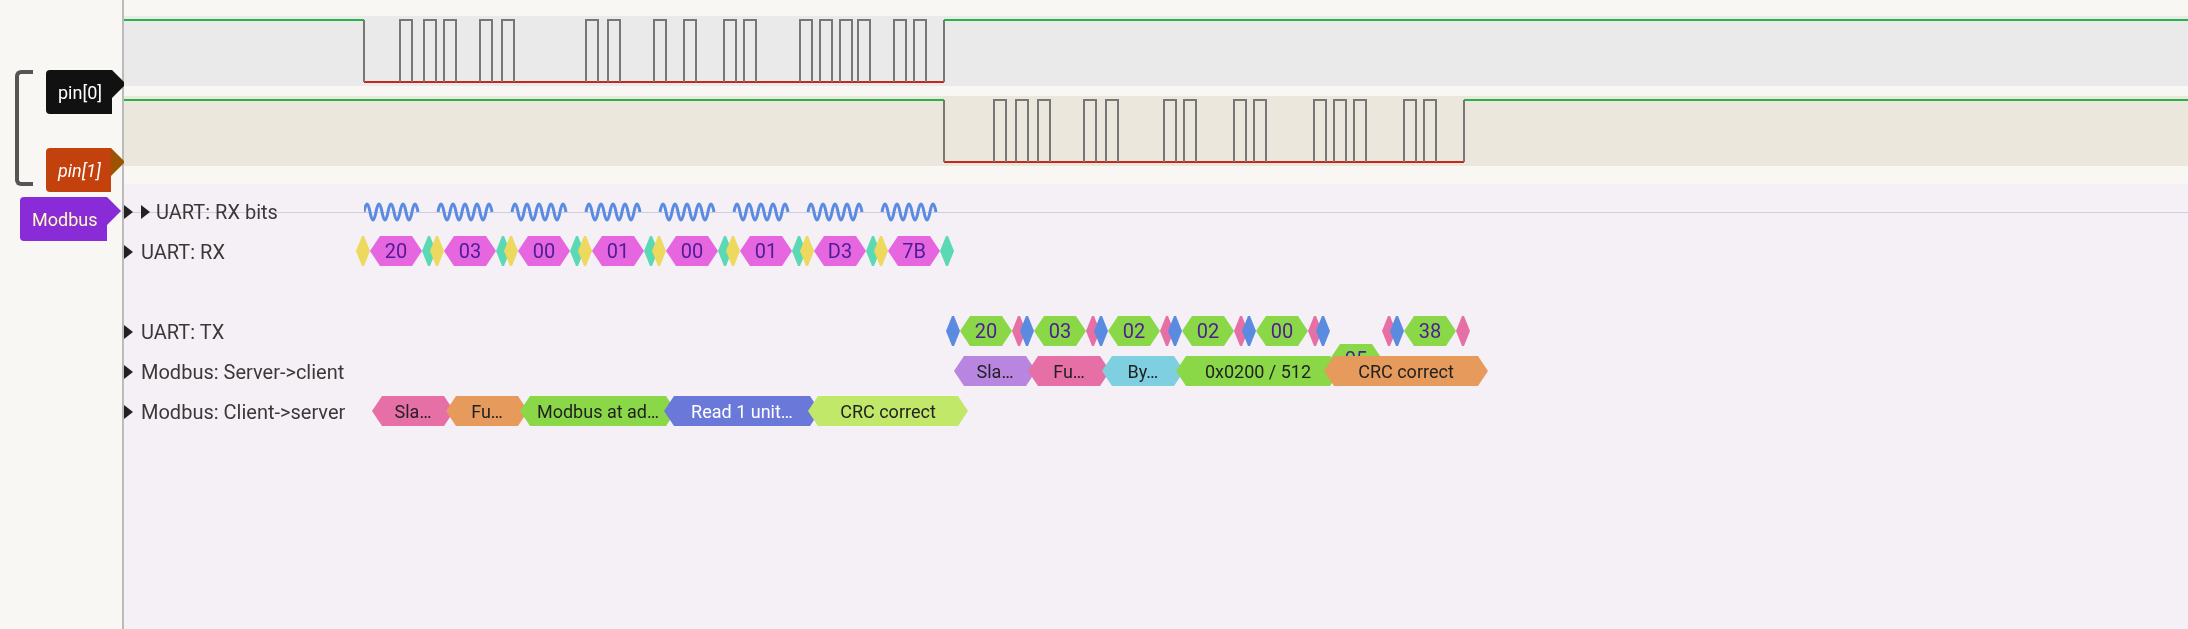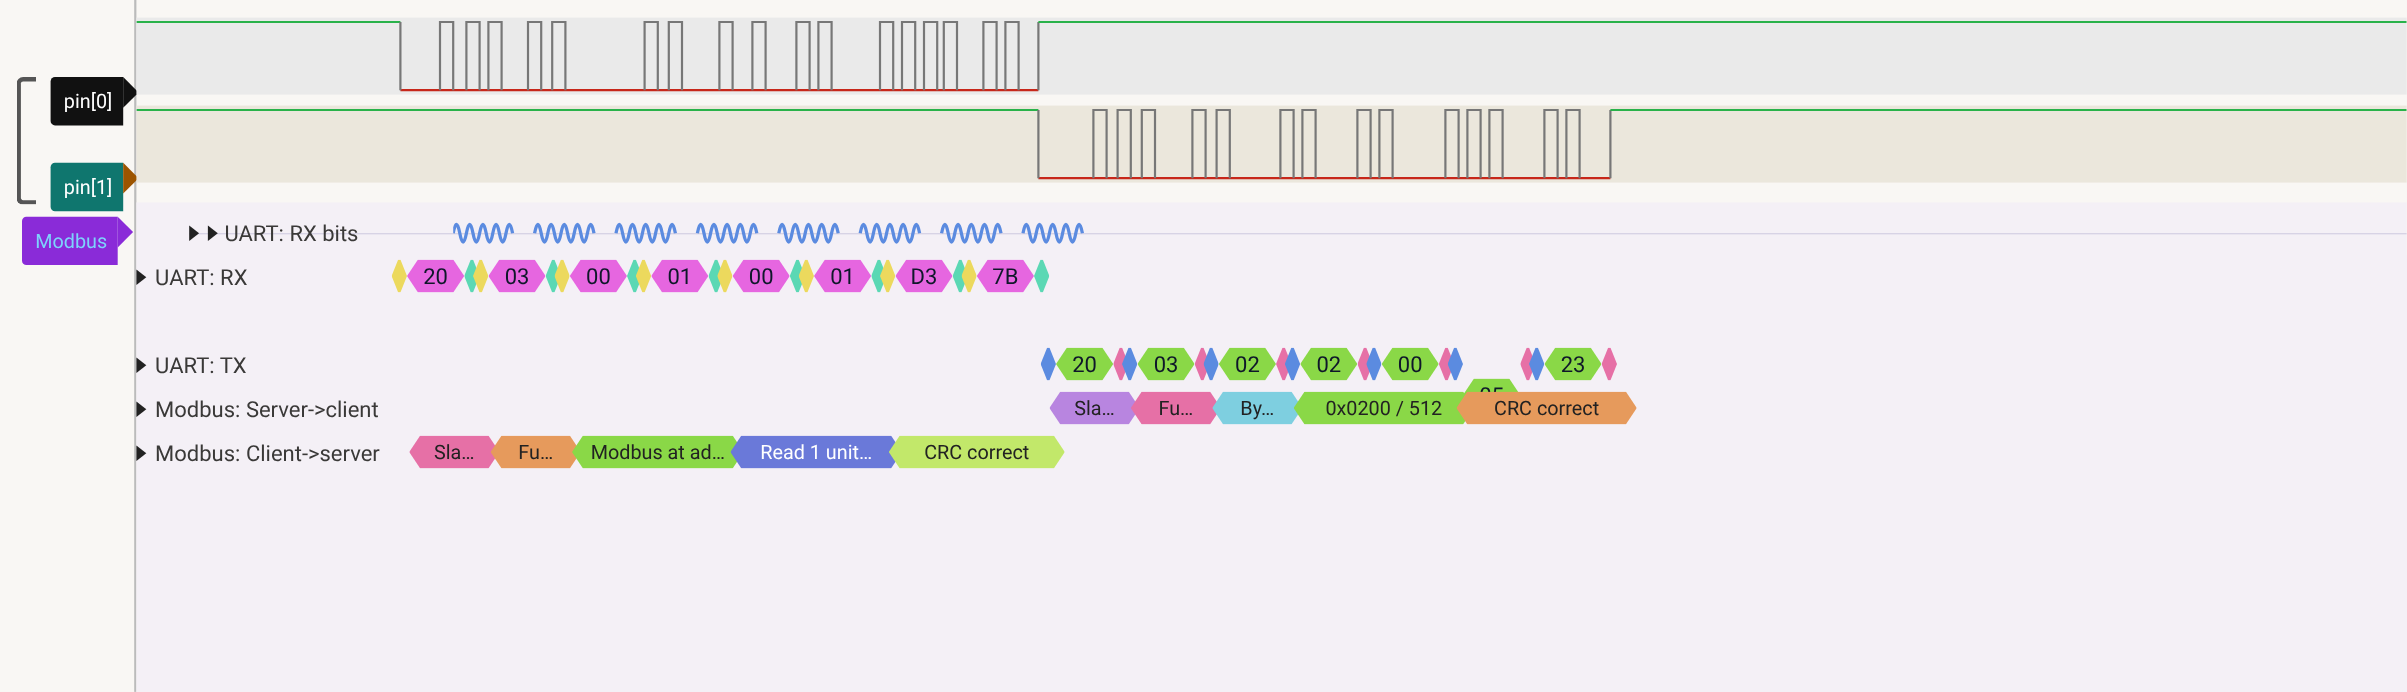--- a/index.html
+++ b/index.html
@@ -5,42 +5,42 @@
   html,body{margin:0;padding:0;font-family:-apple-system,BlinkMacSystemFont,"Segoe UI",Roboto,Helvetica,Arial,sans-serif;font-size:18px;color:#333;background:#f9f7f4;}
   .canvas{position:relative;width:2188px;height:629px;overflow:hidden;}
   
   .gutter{position:absolute;left:0;top:0;width:122px;height:629px;background:#f9f7f4;}
   .vline{position:absolute;left:122px;top:0;width:0;height:629px;border-left:2px solid #bbb;}
   .timeline{position:absolute;left:124px;top:0;right:0;height:629px;}
   
   .pin-tag, .mod-tag{position:absolute;display:flex;align-items:center;height:44px;padding:0 10px 0 12px;color:#fff;font-size:18px;border-radius:4px 0 0 4px;}
   .pin-tag::after, .mod-tag::after{content:"";position:absolute;right:-14px;top:0;width:0;height:0;border-top:14px solid transparent;border-bottom:14px solid transparent;border-left:14px solid currentColor;}
   .pin0-tag{background:#111;color:#111;} .pin0-tag span{color:#fff;}
-  .pin1-tag{background:#0f766e;color:#9c5400;} .pin1-tag span{color:#fff;}
-  .modbus-tag{background:#8a2bd8;color:#8a2bd8;} .modbus-tag span{color:#7dd3fc;}
+  .pin1-tag{background:#c2410c;color:#9c5400;font-style:italic;} .pin1-tag span{color:#fff;}
+  .modbus-tag{background:#8a2bd8;color:#8a2bd8;} .modbus-tag span{color:#fef9c3;}
   .bracket{position:absolute;left:15px;top:70px;width:14px;height:108px;border:4px solid #555;border-right:none;border-radius:6px 0 0 6px;}
   
   .wave-lane{position:absolute;left:0;right:0;height:70px;}
   .wave-bg0{background:#eaeaea;}
   .wave-bg1{background:#ebe7dc;}
   .wave-svg{position:absolute;left:0;right:0;height:100%;}
   .low-line{stroke:#c7271a;stroke-width:2;fill:none;}
   .pulse-rect{stroke:#777;stroke-width:2;fill:none;}
   .hi-line{stroke:#29b24a;stroke-width:2;fill:none;}
   
   .dec-row{position:absolute;left:0;right:0;height:40px;display:flex;align-items:center;}
   .row-label{position:absolute;left:0;display:flex;align-items:center;gap:6px;font-size:20px;color:#3a3938;cursor:default;}
   .tri{display:inline-block;width:0;height:0;border-top:7px solid transparent;border-bottom:7px solid transparent;border-left:9px solid #222;margin-right:2px;}
   .tri2{display:inline-block;width:0;height:0;border-top:7px solid transparent;border-bottom:7px solid transparent;border-left:9px solid #222;}
   .faint-line{position:absolute;left:0;right:0;top:50%;height:0;border-top:1px solid #d0cde0;}
   
   .squiggle{position:absolute;top:2px;height:36px;}
   .sqpath{stroke-width:3;fill:none;}
   
-  .hex{position:absolute;top:4px;height:30px;display:flex;align-items:center;justify-content:center;font-size:20px;color:#0f172a;clip-path:polygon(10px 0,calc(100% - 10px) 0,100% 50%,calc(100% - 10px) 100%,10px 100%,0 50%);}
+  .hex{position:absolute;top:4px;height:30px;display:flex;align-items:center;justify-content:center;font-size:20px;color:#4c1d95;clip-path:polygon(10px 0,calc(100% - 10px) 0,100% 50%,calc(100% - 10px) 100%,10px 100%,0 50%);}
   .narrow-hex{position:absolute;top:4px;height:30px;clip-path:polygon(6px 0,calc(100% - 6px) 0,100% 50%,calc(100% - 6px) 100%,6px 100%,0 50%);}
   .magenta{background:#e666e0;}
   .yellow{background:#ecd95d;}
   .teal{background:#5bd8b4;}
   .green{background:#8ad847;}
   .blue{background:#5b8be0;}
   .pink{background:#e670a6;}
   .orange{background:#e69a5c;}
   .greenl{background:#c2e86a;}
   .cyan{background:#7ecfe0;}
@@ -128,21 +128,21 @@
           <path d="M1280 66 L1280 4 L1292 4 L1292 66"></path>
           <path d="M1300 66 L1300 4 L1312 4 L1312 66"></path>
           <path d="M1340 66 L1340 4"></path>
         </g>
         <path class="hi-line" d="M1340 4 L2064 4"></path>
       </svg>
     </div>
 
     <div class="dec-area"></div>
 
-    <div class="dec-row" style="top:192px;margin-left:48px;">
+    <div class="dec-row" style="top:192px;">
       <div class="faint-line"></div>
       <div class="row-label">
         <span class="tri"></span>
         <span class="tri2"></span>
         <span>UART: RX bits</span>
       </div>
 
       <svg class="squiggle" style="left:240px;width:580px;" viewBox="0 0 580 36" preserveAspectRatio="none">
         <g stroke="#5b8be0" class="sqpath" fill="none">
 
@@ -210,21 +210,21 @@
         <div class="narrow-hex blue" style="left: 1044px; width: 14px;"></div>
         <div class="hex green" style="left: 1058px; width: 52px;">02</div>
         <div class="narrow-hex pink" style="left: 1110px; width: 14px;"></div>
         <div class="narrow-hex blue" style="left: 1118px; width: 14px;"></div>
         <div class="hex green" style="left: 1132px; width: 52px;">00</div>
         <div class="narrow-hex pink" style="left: 1184px; width: 14px;"></div>
         <div class="narrow-hex blue" style="left: 1192px; width: 14px;"></div>
         <div class="hex green" style="left: 1206px; width: 52px; margin-top: 28px;">05</div>
         <div class="narrow-hex pink" style="left: 1258px; width: 14px;"></div>
         <div class="narrow-hex blue" style="left: 1266px; width: 14px;"></div>
-        <div class="hex green" style="left: 1280px; width: 52px;">23</div>
+        <div class="hex green" style="left: 1280px; width: 52px;">38</div>
         <div class="narrow-hex pink" style="left: 1332px; width: 14px;"></div>
       </div>
 
     <div class="dec-row" style="top:352px;">
       <div class="row-label">
         <span class="tri"></span>
         <span>Modbus: Server-&gt;client</span>
       </div>
       <div class="label-hex purple2" style="left:830px;width:58px;">Sla…</div>
       <div class="label-hex pink" style="left:904px;width:58px;">Fu…</div>

